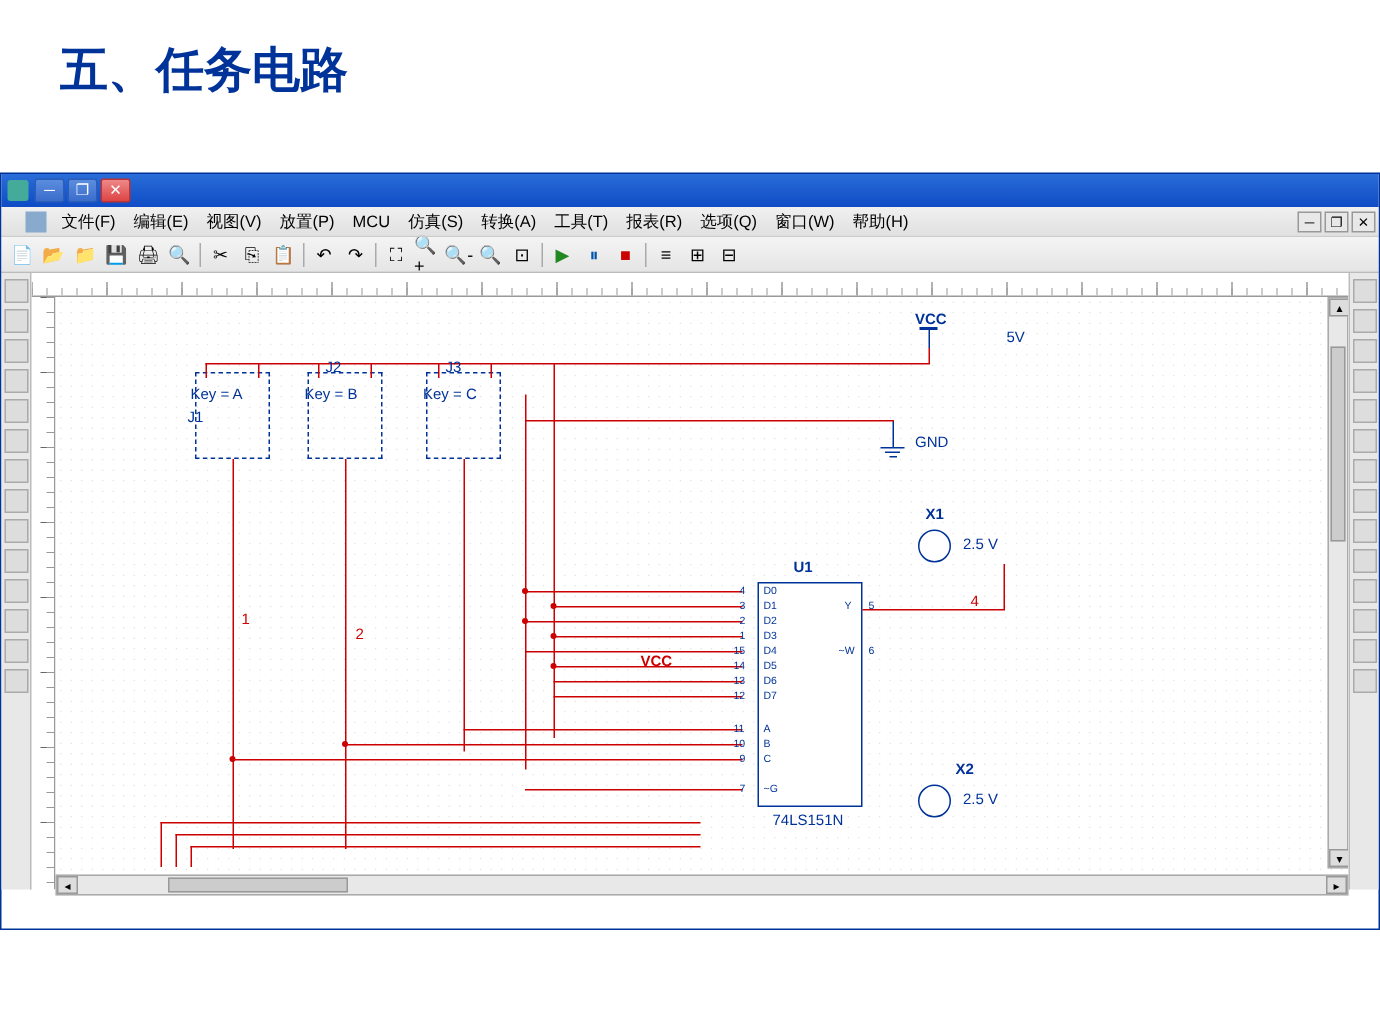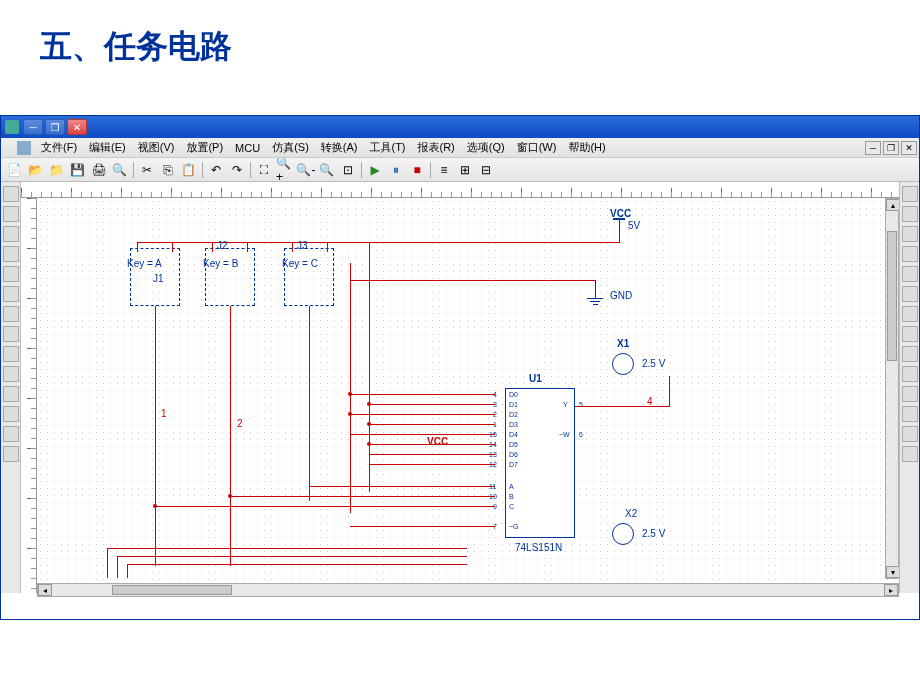--- a/index.html
+++ b/index.html
@@ -143,39 +143,39 @@
       <div class="lt-btn"></div>
     </div>
 
     <div class="canvas-wrap">
       <div class="ruler-h"></div>
       <div class="canvas-row">
         <div class="ruler-v"></div>
         <div class="canvas">
 
           <div class="sch-label" style="left:573px;top:10px;font-weight:bold">VCC</div>
-          <div class="sch-label" style="left:591px;top:22px">5V</div>
+          <div class="sch-label" style="left:634px;top:22px">5V</div>
           <div class="wire-vb" style="left:582px;top:20px;height:14px"></div>
           <div class="wire-hb" style="left:576px;top:20px;width:12px;height:2px"></div>
 
           <div class="wire-v" style="left:582px;top:34px;height:10px"></div>
           <div class="wire-h" style="left:100px;top:44px;width:483px"></div>
 
           <div class="wire-vb" style="left:558px;top:82px;height:18px"></div>
           <div class="gnd-symbol" style="left:550px;top:100px">
             <div style="width:16px"></div>
             <div style="width:10px;margin:2px auto 0"></div>
             <div style="width:5px;margin:2px auto 0"></div>
           </div>
           <div class="sch-label" style="left:573px;top:92px">GND</div>
           <div class="wire-h" style="left:313px;top:82px;width:246px"></div>
 
           <div class="switch-box" style="left:93px;top:50px;width:50px;height:58px"></div>
           <div class="sch-label" style="left:90px;top:60px">Key = A</div>
-          <div class="sch-label" style="left:116px;top:75px">J1</div>
+          <div class="sch-label" style="left:88px;top:75px">J1</div>
 
           <div class="switch-box" style="left:168px;top:50px;width:50px;height:58px"></div>
           <div class="sch-label" style="left:180px;top:42px">J2</div>
           <div class="sch-label" style="left:166px;top:60px">Key = B</div>
 
           <div class="switch-box" style="left:247px;top:50px;width:50px;height:58px"></div>
           <div class="sch-label" style="left:260px;top:42px">J3</div>
           <div class="sch-label" style="left:245px;top:60px">Key = C</div>
 
           <div class="wire-v" style="left:100px;top:44px;height:10px"></div>
@@ -259,21 +259,21 @@
           <div class="chip-pin" style="left:542px;top:233px">6</div>
 
           <div class="wire-h" style="left:538px;top:208px;width:95px"></div>
           <div class="sch-red" style="left:610px;top:198px">4</div>
           <div class="wire-v" style="left:632px;top:178px;height:30px"></div>
 
           <div class="sch-label" style="left:580px;top:140px;font-weight:bold">X1</div>
           <div class="probe" style="left:575px;top:155px"></div>
           <div class="sch-label" style="left:605px;top:160px">2.5 V</div>
 
-          <div class="sch-label" style="left:588px;top:310px;font-weight:normal">X2</div>
+          <div class="sch-label" style="left:600px;top:310px;font-weight:bold">X2</div>
           <div class="probe" style="left:575px;top:325px"></div>
           <div class="sch-label" style="left:605px;top:330px">2.5 V</div>
 
           <div class="scrollbar-v">
             <div class="sb-arrow">▴</div>
             <div class="sb-thumb-v"></div>
             <div style="flex:1"></div>
             <div class="sb-arrow">▾</div>
           </div>
         </div>

